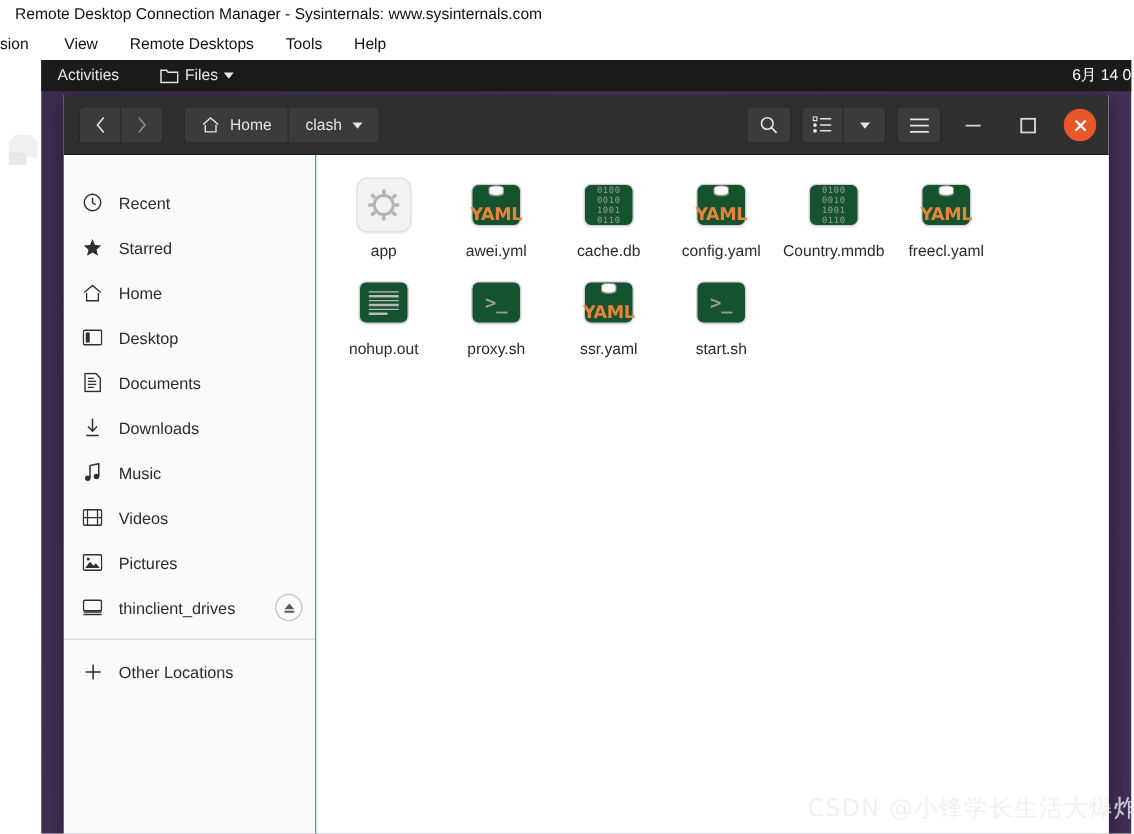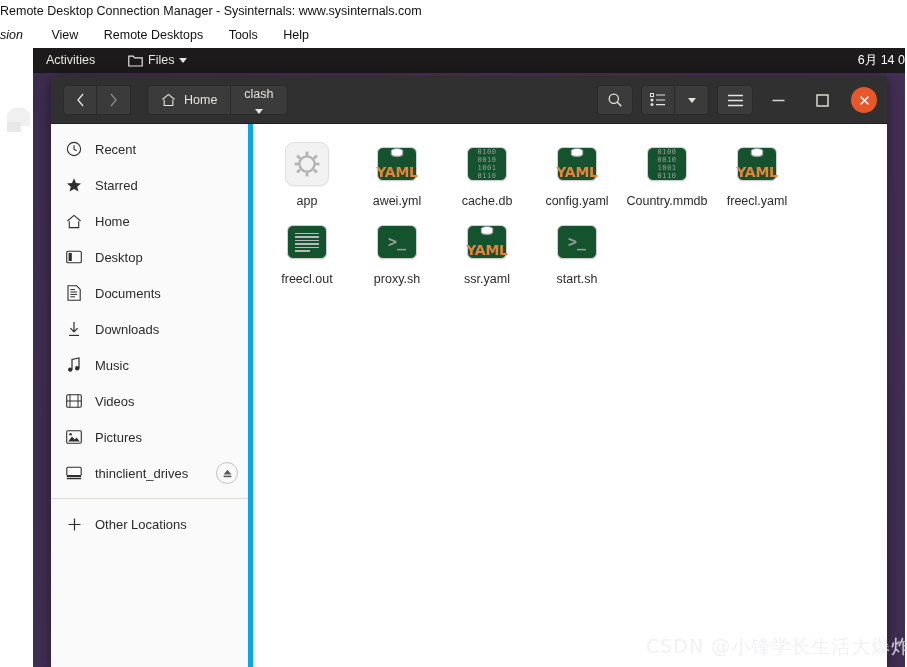--- a/index.html
+++ b/index.html
@@ -9,29 +9,29 @@
     font-family: "Liberation Sans", sans-serif;
     background: #ffffff;
   }
   #root { position: relative; width: 907px; height: 667px; background: #ffffff; }
 
   
   .rdc-title {
     position: absolute; left: 0; top: 0; width: 907px; height: 22px;
     background: #ffffff; color: #111111;
     font-size: 12.5px; line-height: 22px; white-space: nowrap;
-    padding-left: 0px;
+    padding-left: 12px;
   }
   .rdc-menubar {
     position: absolute; left: 0; top: 22px; width: 907px; height: 26px;
     background: #ffffff; color: #111111;
     font-size: 12.5px; line-height: 26px; white-space: nowrap;
   }
   .rdc-menubar .mi { display: inline-block; padding: 0 11px; }
-  .rdc-menubar .mi.first { padding-left: 0px; padding-right: 14px; font-style: italic; }
+  .rdc-menubar .mi.first { padding-left: 0px; padding-right: 14px; }
 
   .rdc-leftpanel {
     position: absolute; left: 0; top: 48px; width: 34px; height: 619px;
     background: #ffffff;
   }
   .rdc-tree-blob {
     position: absolute; left: 4px; top: 56px; width: 30px; height: 36px;
     opacity: 0.55;
   }
   .rdc-leftpanel-border {
@@ -84,43 +84,43 @@
     justify-content: center; font-size: 12.5px; cursor: default;
   }
   .nav-group { position: absolute; left: 12px; top: 9px; display: flex; }
   .nav-group .hb-btn { width: 34px; border-radius: 0; }
   .nav-group .hb-btn:first-child { border-radius: 4px 0 0 4px; }
   .nav-group .hb-btn:last-child { border-radius: 0 4px 4px 0; border-left: none; color: #8a8a8a; }
 
   .path-group { position: absolute; left: 96px; top: 9px; display: flex; }
   .path-group .hb-btn { border-radius: 0; padding: 0 13px; gap: 8px; }
   .path-group .hb-btn:first-child { border-radius: 4px 0 0 4px; }
-  .path-group .hb-btn:last-child { border-radius: 0 4px 4px 0; border-left: none; flex-direction: column; }
+  .path-group .hb-btn:last-child { border-radius: 0 4px 4px 0; border-left: none; }
 
   .tool-group { position: absolute; right: 134px; top: 9px; display: flex; gap: 8px; }
   .tool-group .seg { display: flex; }
   .tool-group .seg .hb-btn { border-radius: 0; width: 34px; }
   .tool-group .seg .hb-btn:first-child { border-radius: 4px 0 0 4px; }
   .tool-group .seg .hb-btn:last-child { border-radius: 0 4px 4px 0; border-left: none; }
   .tool-group .single.hb-btn { width: 36px; border-radius: 4px; }
 
   .wincontrols { position: absolute; right: 10px; top: 9px; display: flex; align-items: center; gap: 14px; }
   .wc { width: 30px; height: 30px; display: flex; align-items: center; justify-content: center; color: #d9d7d4; }
   .wc-close {
     width: 26px; height: 26px; border-radius: 50%;
     background: #e8562a; color: #ffffff;
     display: flex; align-items: center; justify-content: center;
     font-size: 14px; line-height: 1;
   }
 
   
   .sidebar {
     position: absolute; left: 0; top: 48px; width: 202px; height: 543px;
-    background: #fafafa; border-right: 5px solid #0ea5e9;
-    padding-top: 7px;
+    background: #fafafa; border-right: 1px solid #0ea5e9;
+    padding-top: 20px;
   }
   .side-item {
     display: flex; align-items: center; gap: 12px;
     height: 36px; padding: 0 10px 0 14px; color: #2b2b2b; font-size: 13px;
   }
   .side-item .ilabel { flex: 1; white-space: nowrap; }
   .side-icon { width: 18px; height: 18px; display: flex; align-items: center; justify-content: center; color: #2f2f2f; flex: 0 0 18px; }
   .eject-btn {
     width: 22px; height: 22px; border-radius: 50%;
     border: 1px solid #c6c4c0; display: flex; align-items: center; justify-content: center;
@@ -500,21 +500,21 @@
                 <span class="textlines">
                   <i></i>
                     <i></i>
                     <i></i>
                     <i></i>
                     <i></i>
                     <i class="short"></i>
                 </span>
               </span>
             </span>
-            <span class="fi-label">freecl.out</span>
+            <span class="fi-label">nohup.out</span>
           </div>
 
           <div class="fileitem">
             <span class="fi-icon">
               <span class="doc">
                   <span class="term">&gt;_</span>
                 </span>
             </span>
             <span class="fi-label">proxy.sh</span>
           </div>

